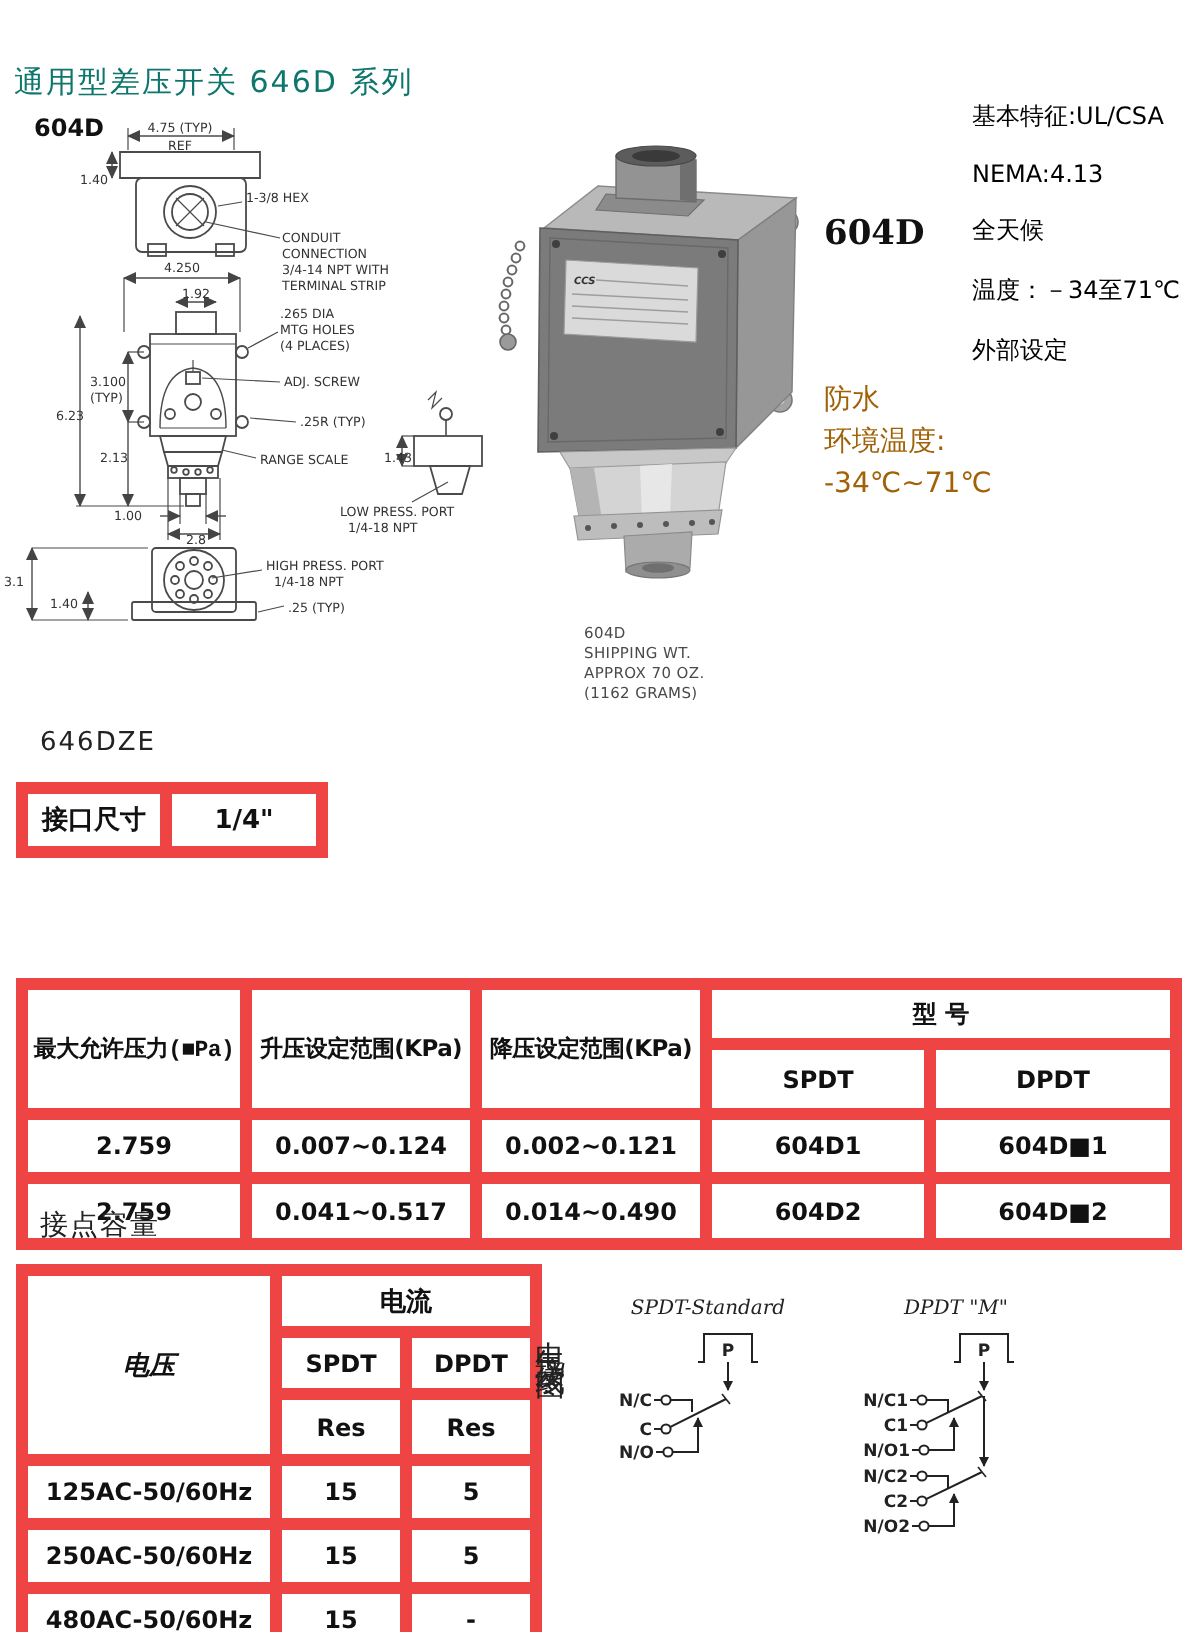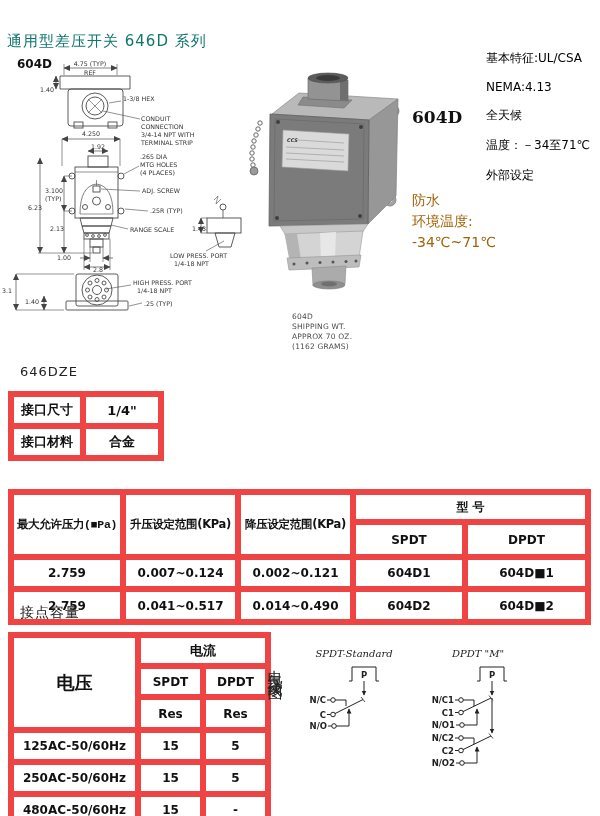--- a/index.html
+++ b/index.html
@@ -264,24 +264,20 @@
 <table class="spec-table">
   <colgroup>
       <col style="width:72px">
       <col style="width:78px">
     </colgroup>
   <tbody>
       <tr>
     <td>接口尺寸</td>
     <td>1/4"</td>
   </tr>
-  <tr>
-    <td>接口材料</td>
-    <td>合金</td>
-  </tr>
 </tbody>
   </table>
 
 <table class="range-table">
   <colgroup>
     <col style="width:112px">
       <col style="width:115px">
       <col style="width:115px">
       <col style="width:112px">
       <col style="width:123px">
@@ -316,21 +312,21 @@
 
 <div class="abs sec-title t-contact">接点容量</div>
 <table class="contact-table">
   <colgroup>
       <col style="width:127px">
       <col style="width:65px">
       <col style="width:65px">
     </colgroup>
   <tbody>
       <tr>
-    <td rowspan="3" style="height:77px;font-size:18px;">电压</td>
+    <td rowspan="3" style="height:77px;font-size:13px;font-style:italic;">电压</td>
     <td colspan="2" style="height:25px;font-size:13px;">电流</td>
   </tr>
   <tr>
     <td style="height:25px;">SPDT</td>
     <td>DPDT</td>
   </tr>
   <tr>
     <td style="height:27px;">Res</td>
     <td>Res</td>
   </tr>

